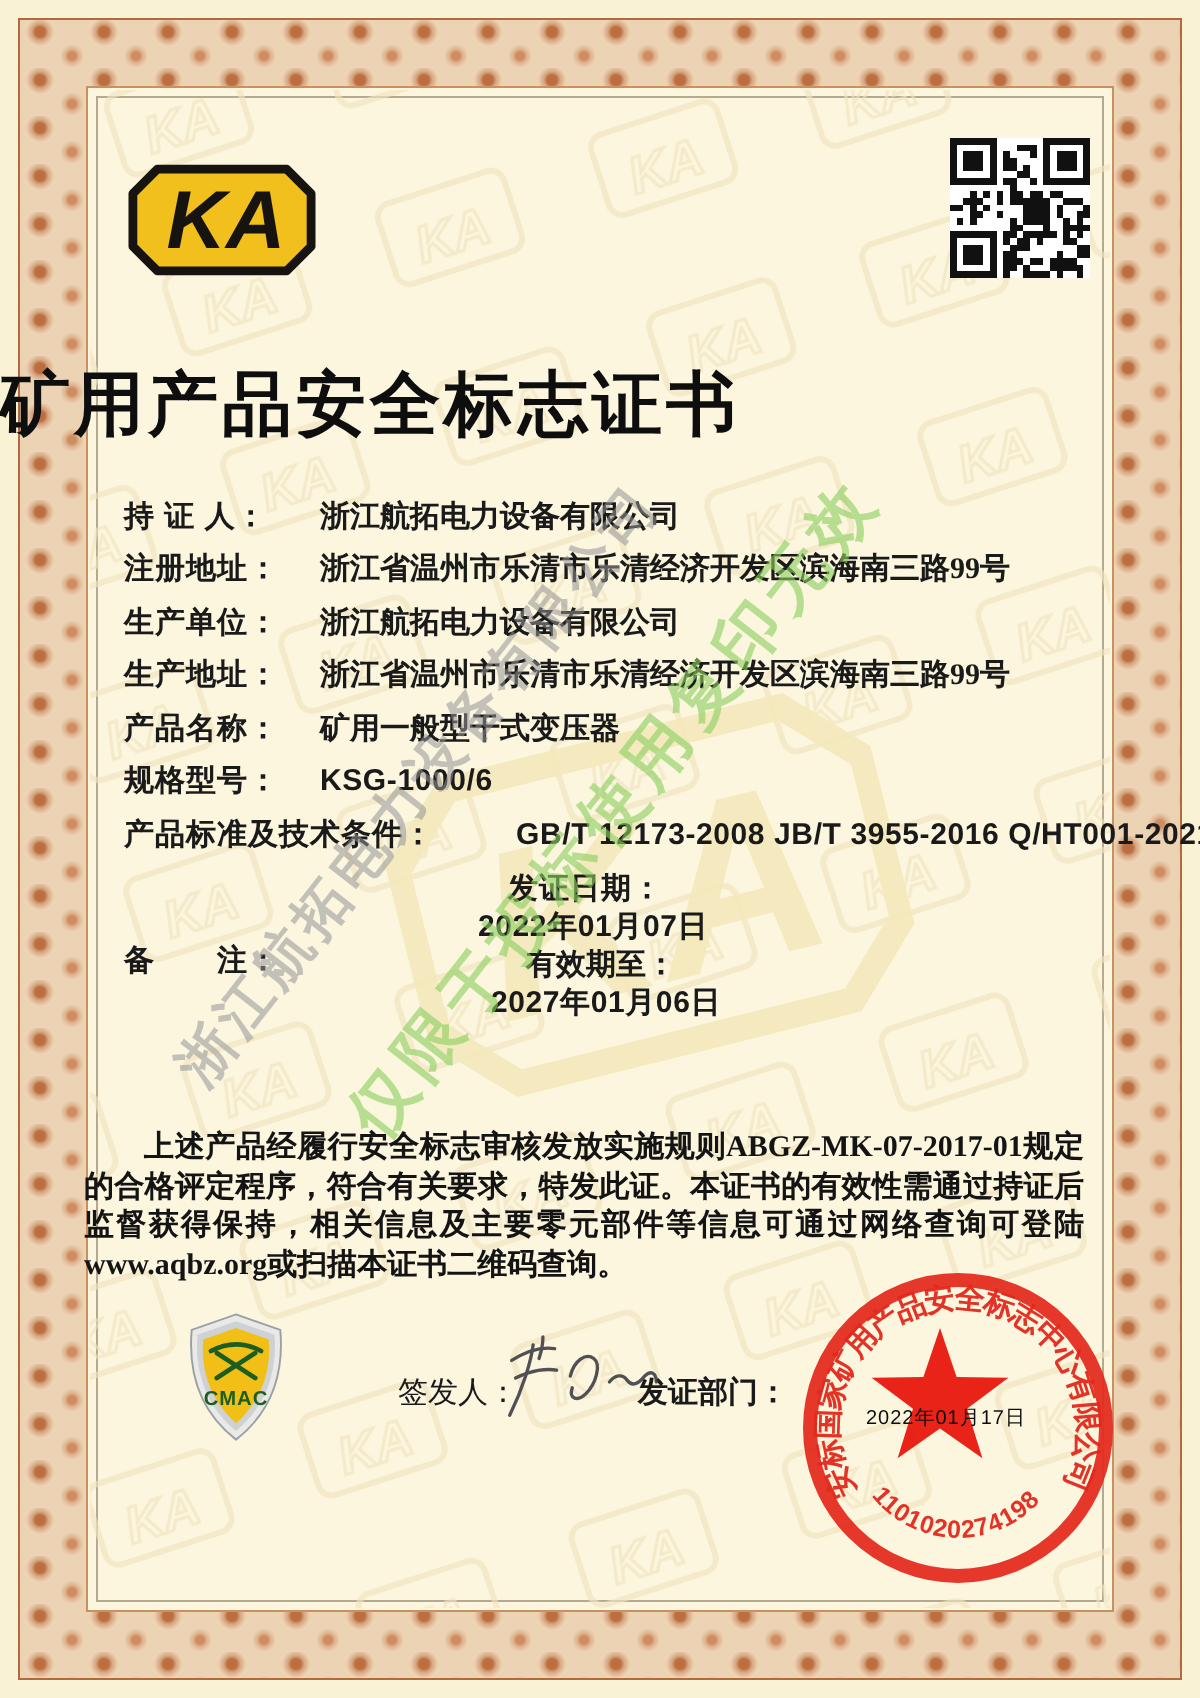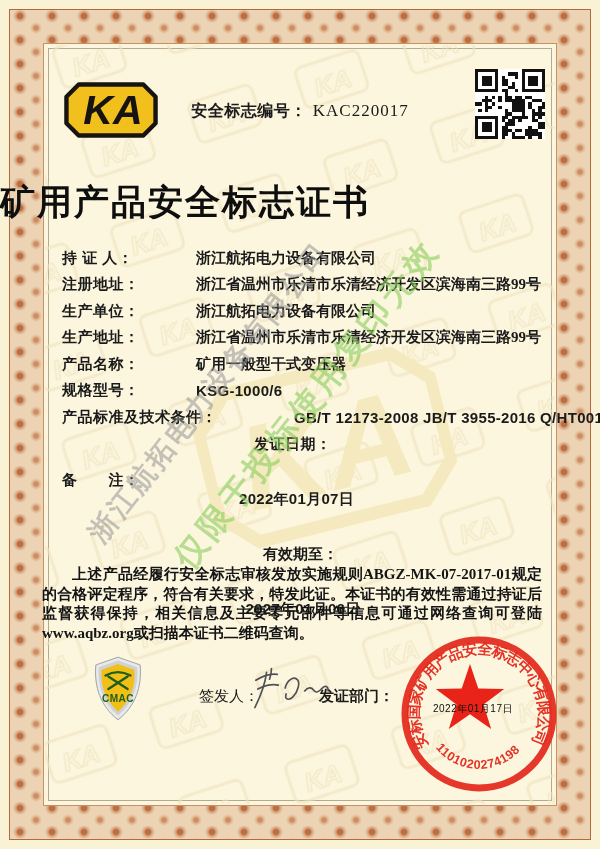--- a/index.html
+++ b/index.html
@@ -32,21 +32,21 @@
   .cert-line{position:absolute;left:0;right:0;top:101px;text-align:center;z-index:10;}
   .cert-line .lbl{font-weight:bold;font-size:16px;}
   .cert-line .num{font-family:"Liberation Serif",serif;font-size:17px;letter-spacing:1px;margin-left:6px;}
   .qr{position:absolute;left:475px;top:69px;width:70px;height:70px;z-index:10;}
 
   .title{position:absolute;left:0;right:0;top:179px;text-align:left;z-index:10;
          font-size:35px;font-weight:bold;letter-spacing:2px;color:#0e0e0e;}
 
   
   .fields{position:absolute;left:62px;right:56px;top:245px;z-index:10;font-size:15px;}
-  .row{display:flex;align-items:center;height:26.5px;gap:36px;}
+  .row{display:flex;align-items:center;height:26.5px;}
   .row.mt4{margin-top:4px;flex-direction:column;} .row.mt6{margin-top:6px;}
   .lbl{font-weight:bold;width:98px;flex:0 0 auto;letter-spacing:.5px;white-space:nowrap;}
   .lbl.wide{width:196px;}
   .val{font-weight:bold;white-space:nowrap;}
   .val.kai{font-family:"Liberation Serif",serif;}
   .val.num{font-family:Liberation Sans, sans-serif;letter-spacing:.3px;}
   .val1{width:128px;flex:0 0 auto;}
   .lbl2{font-weight:bold;width:80px;flex:0 0 auto;}
 
   .statement{position:absolute;left:42px;right:58px;top:565px;z-index:10;
@@ -85,23 +85,20 @@
   <svg class="big-wm" viewBox="0 0 96 66" xmlns="http://www.w3.org/2000/svg">
     <polygon points="15,4 81,4 94,17 94,49 81,62 15,62 2,49 2,17" fill="none" stroke="#f5e9bc" stroke-width="5"></polygon>
     <text x="48" y="50" font-size="46" font-weight="bold" font-style="italic" text-anchor="middle" fill="#f5e9bc" font-family="Liberation Sans, sans-serif">KA</text>
   </svg>
 
   <svg class="ka-logo" width="94" height="56" viewBox="0 0 96 57" xmlns="http://www.w3.org/2000/svg">
     <polygon points="15,2.5 81,2.5 93.5,15 93.5,42 81,54.5 15,54.5 2.5,42 2.5,15" fill="#f2c01d" stroke="#171310" stroke-width="4.5" stroke-linejoin="round"></polygon>
     <text x="50" y="43" font-size="42" font-weight="bold" font-style="italic" text-anchor="middle" fill="#171310" font-family="Liberation Sans, sans-serif">KA</text>
   </svg>
 
-  <div class="cert-line">
-    <span class="lbl">安全标志编号：</span><span class="num">KAC220017</span>
-  </div>
 
   <svg id="qr-svg" class="qr" viewBox="0 0 21 21" shape-rendering="crispEdges" xmlns="http://www.w3.org/2000/svg">
       <rect x="0" y="0" width="21" height="21" fill="#ffffff"></rect>
       <rect x="10" y="1" width="1" height="1" fill="#111111"></rect>
       <rect x="11" y="1" width="1" height="1" fill="#111111"></rect>
       <rect x="12" y="1" width="1" height="1" fill="#111111"></rect>
       <rect x="8" y="2" width="1" height="1" fill="#111111"></rect>
       <rect x="12" y="2" width="1" height="1" fill="#111111"></rect>
       <rect x="8" y="3" width="1" height="1" fill="#111111"></rect>
       <rect x="9" y="3" width="1" height="1" fill="#111111"></rect>

